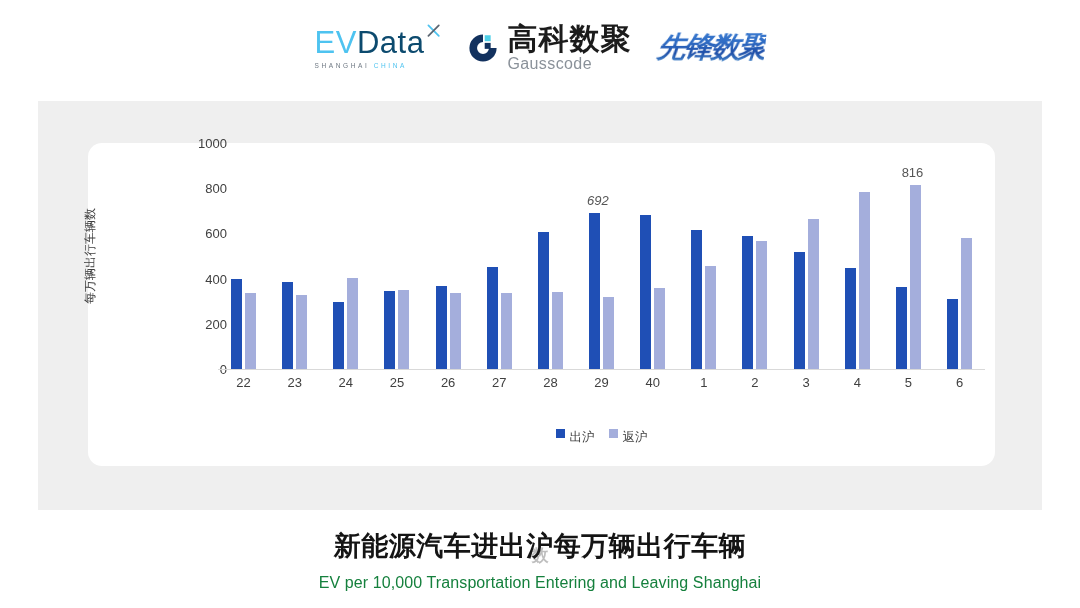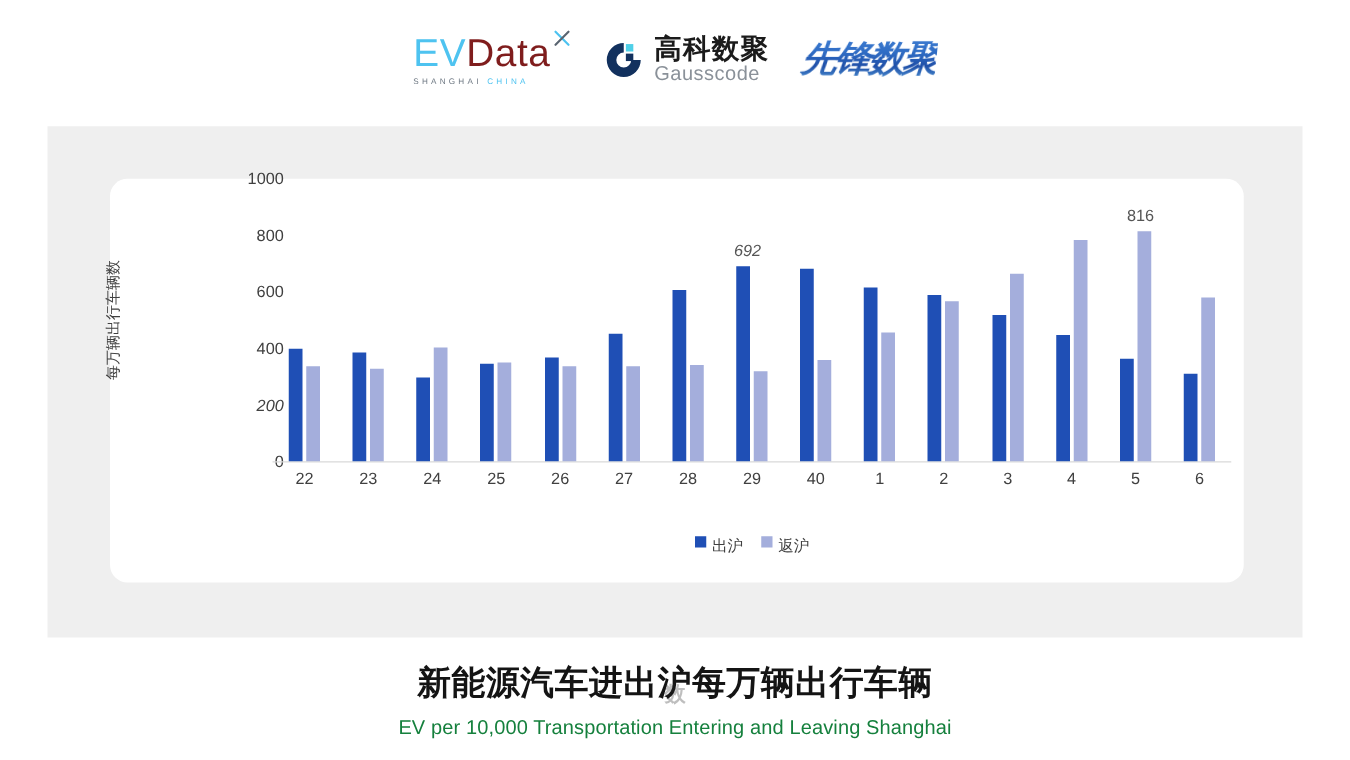--- a/index.html
+++ b/index.html
@@ -37,21 +37,21 @@
   }
   .evdata-main {
     font-size: 31px;
     letter-spacing: .5px;
     font-weight: 400;
     white-space: nowrap;
     position: relative;
     padding-right: 16px;
   }
   .evdata-ev { color: #4EC3F0; }
-  .evdata-data { color: #7f1d1d; }
+  .evdata-data { color: #0c4a6e; }
   .evdata-star {
     position: absolute;
     right: -2px;
     top: -4px;
     width: 16px;
     height: 16px;
   }
   .evdata-sub {
     margin-top: 5px;
     font-size: 6.5px;
@@ -72,21 +72,21 @@
     height: 34px;
     position: relative;
     flex: 0 0 auto;
   }
   .gauss-text {
     display: flex;
     flex-direction: column;
     line-height: 1;
   }
   .gauss-cn {
-    font-size: 22px;
+    font-size: 30px;
     font-weight: 700;
     color: #1b1b1b;
     letter-spacing: 1px;
     white-space: nowrap;
   }
   .gauss-en {
     font-size: 16px;
     color: #8a9199;
     letter-spacing: .4px;
     margin-top: 2px;
@@ -331,21 +331,21 @@
 <div class="chart-card">
   <div class="plot-area">
 
     <div class="y-axis-title">每万辆出行车辆数</div>
 
     <div class="y-ticks-wrap">
         <div class="y-tick" style="top: 0px;">1000</div>
         <div class="y-tick" style="top: 45.2px;">800</div>
         <div class="y-tick" style="top: 90.4px;">600</div>
         <div class="y-tick" style="top: 135.6px;">400</div>
-        <div class="y-tick" style="top: 180.8px; font-style: italic;">200</div>
+        <div class="y-tick" style="top: 180.8px;">200</div>
         <div class="y-tick" style="top: 226px;">0</div>
       </div>
 
     <div class="axis-line"></div>
 
     <div class="bars">
         <div class="group">
           <div class="bar out" title="出沪 22: 397" style="height: 89.722px;"></div>
           <div class="bar back" title="返沪 22: 338" style="height: 76.388px;"></div>
         </div>

